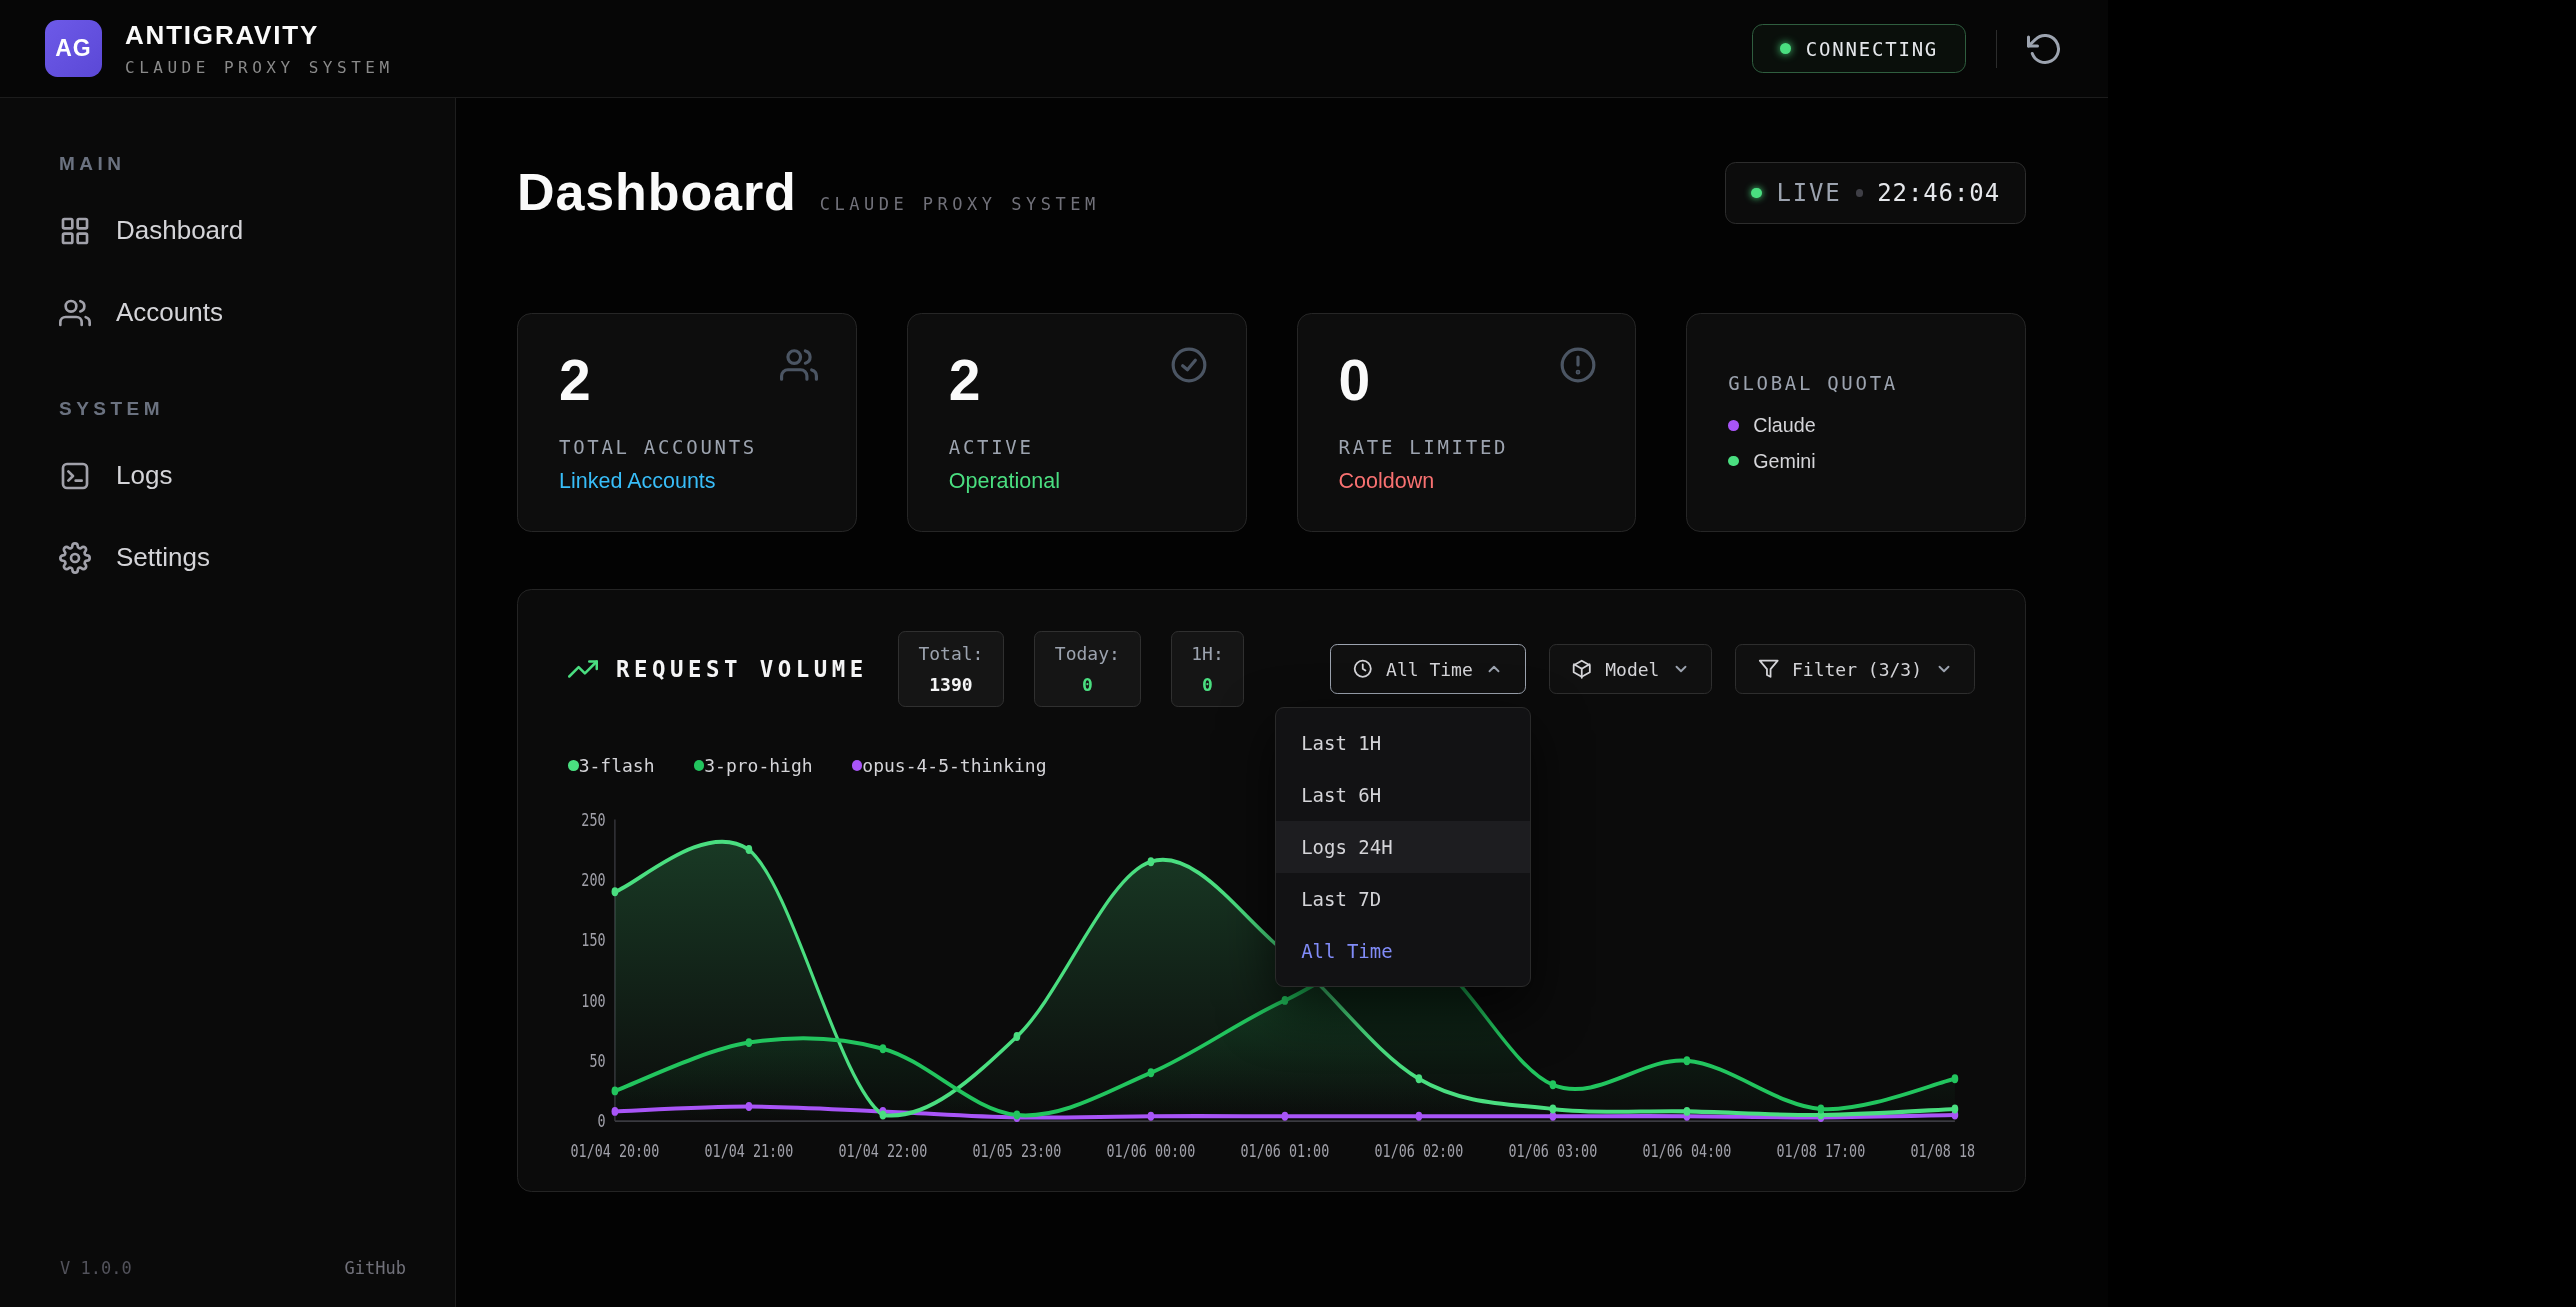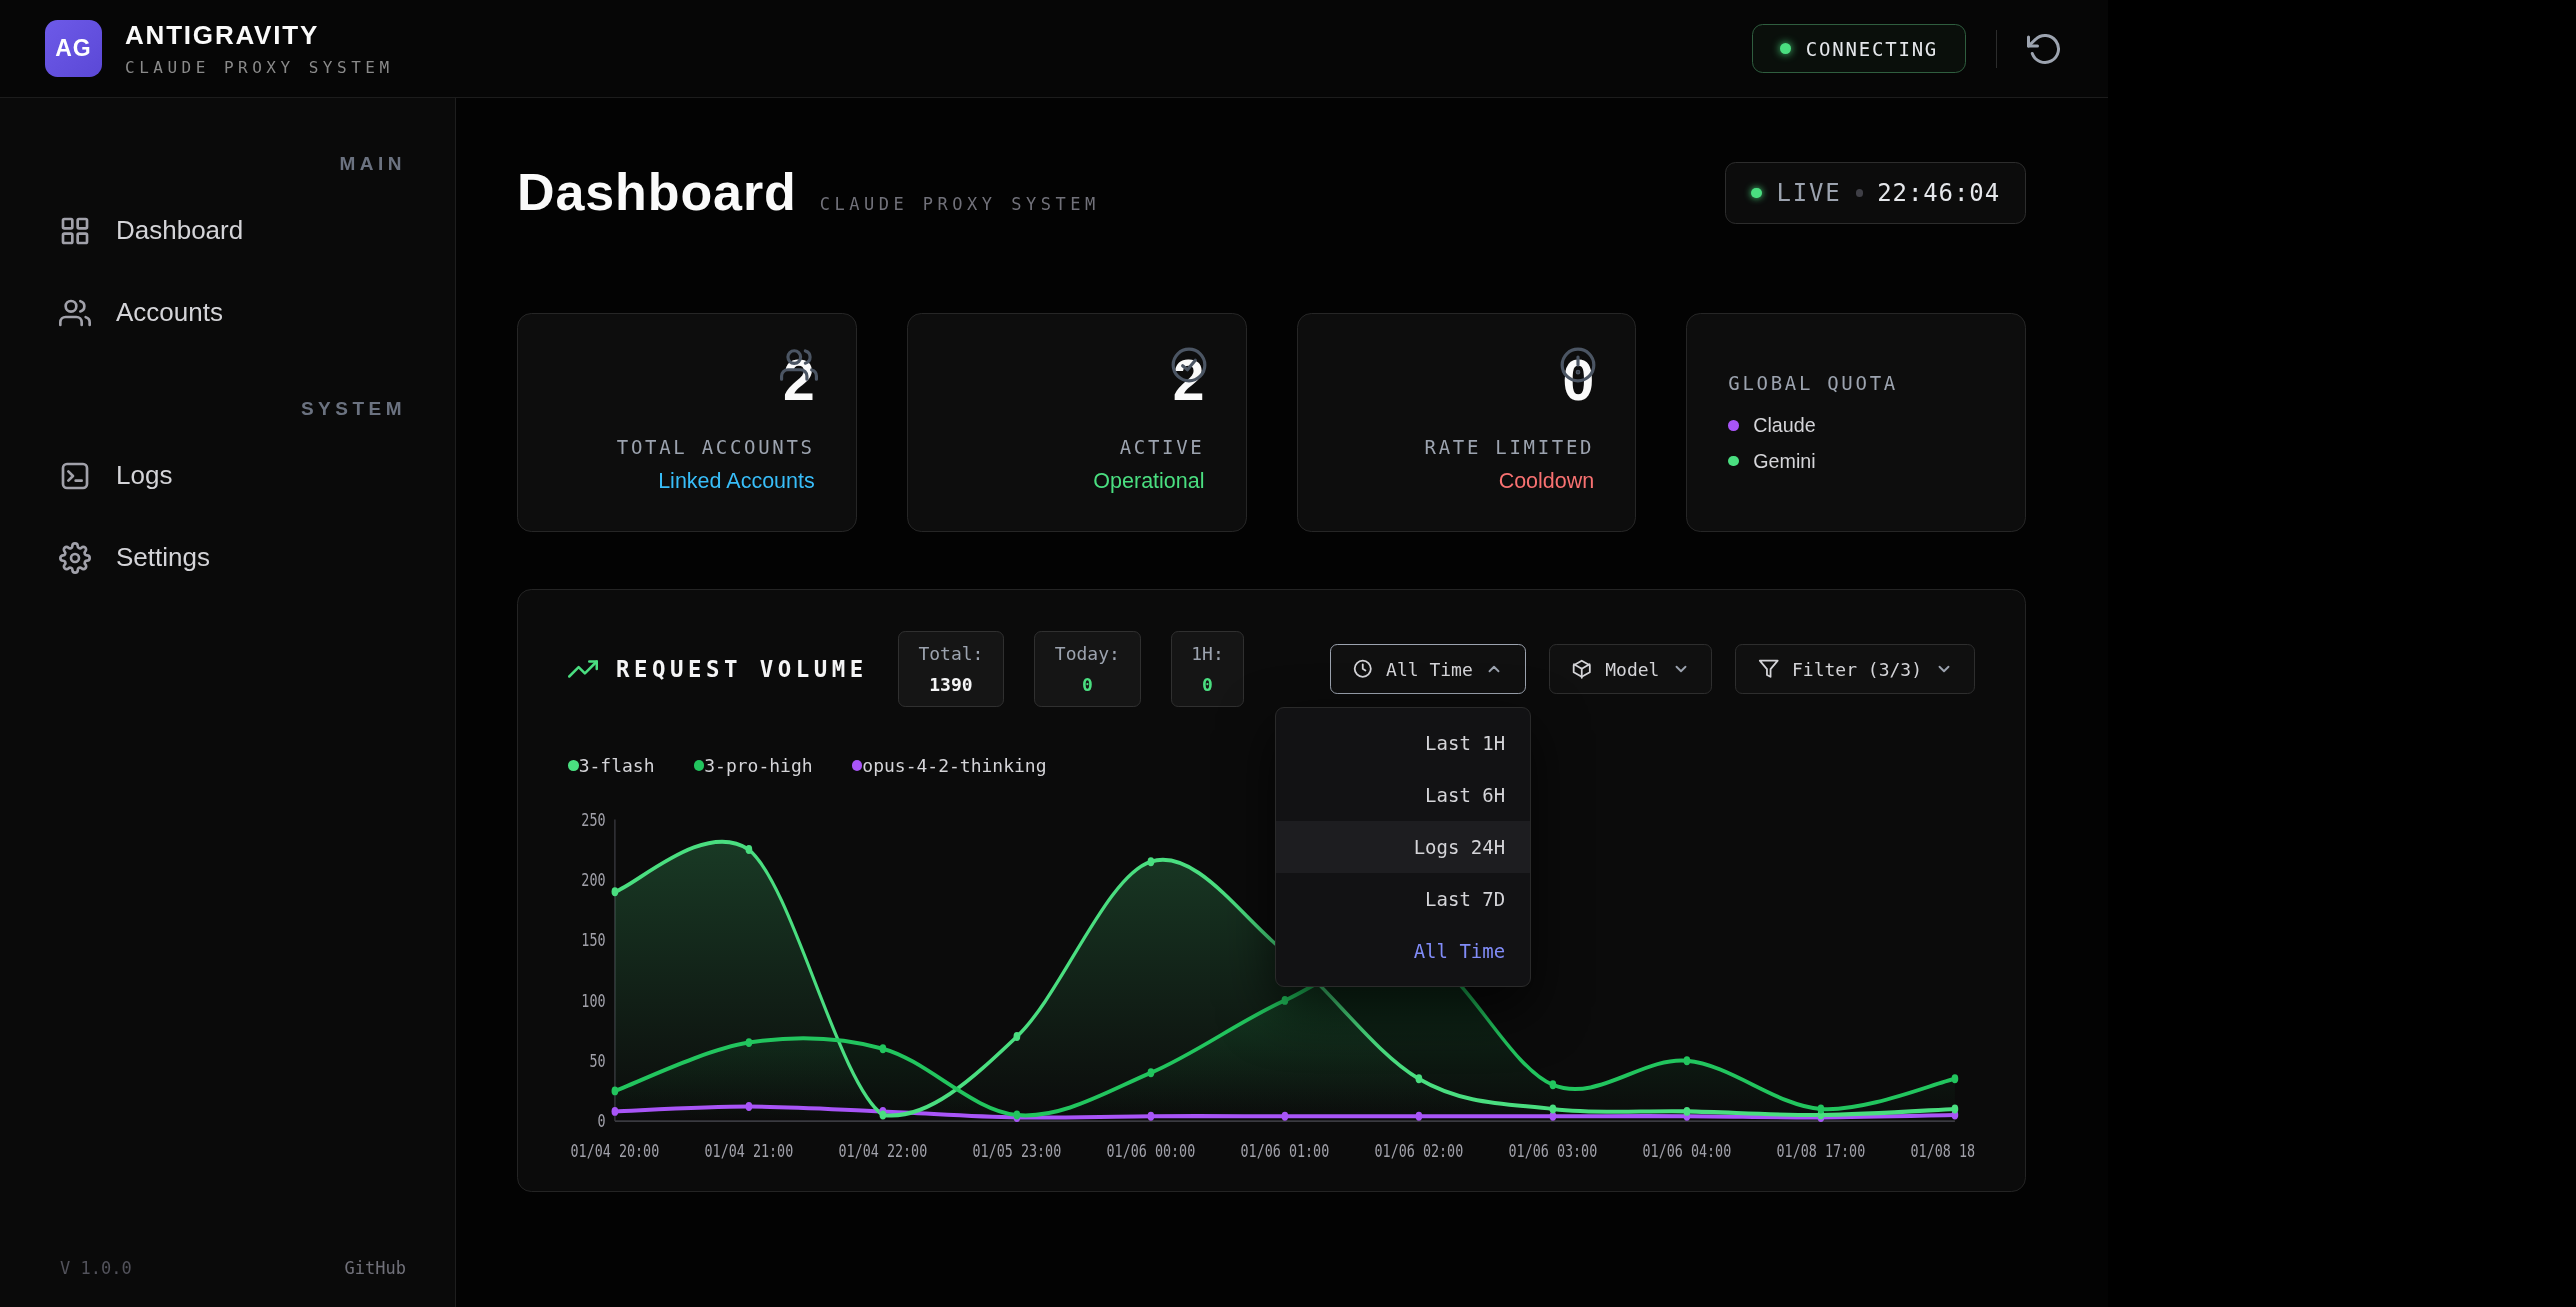--- a/index.html
+++ b/index.html
@@ -34,21 +34,21 @@
     display:flex; align-items:center; gap:14.3px;
     border:1.8px solid #2f5e3f; border-radius:10.7px;
     padding:12.5px 27px; background:#0a0f0b;
   }
   .conn-pill .dot { width:11.6px; height:11.6px; border-radius:50%; background:#4ade80; box-shadow:0 0 9px #4ade80; }
   .conn-pill span.txt { font-size:19px; letter-spacing:1.8px; color:#e5e7eb; }
   .vdiv { width:0.9px; height:38px; background:#2c2c2c; }
   .icon-btn { width:36px; height:36px; color:#9ca3af; cursor:pointer; }
   .icon-btn svg { width:100%; height:100%; }
 
-  .content { flex:1; display:flex; min-height:0;text-align:right; }
+  .content { flex:1; display:flex; min-height:0; }
 
   
   .sidebar {
     width:456px; flex:0 0 456px; background:#0a0a0a;
     border-right:0.9px solid #1e1e1e; padding:55px 49px 0 59px;
     position:relative;
   }
   .sec-label { font-size:19px; font-weight:bold; letter-spacing:4.5px; color:#6b7280; margin-bottom:27px; }
   .nav-item {
     display:flex; align-items:center; gap:25px;
@@ -384,21 +384,21 @@
           <div class="legend-item">
             <span class="ldot" style="background: rgb(74, 222, 128);"></span>
             <span class="lname mono">3-flash</span>
           </div>
           <div class="legend-item">
             <span class="ldot" style="background: rgb(34, 197, 94);"></span>
             <span class="lname mono">3-pro-high</span>
           </div>
           <div class="legend-item">
             <span class="ldot" style="background: rgb(168, 85, 247);"></span>
-            <span class="lname mono">opus-4-2-thinking</span>
+            <span class="lname mono">opus-4-5-thinking</span>
           </div>
         </div>
 
         <div class="chart-area">
           <svg id="chart-svg" viewBox="0 0 2100 400" preserveAspectRatio="none">
               <defs>
                 <linearGradient id="grad0" x1="0" y1="0" x2="0" y2="1">
                   <stop offset="0%" stop-color="#4ade80" stop-opacity="0.22"></stop>
                   <stop offset="100%" stop-color="#4ade80" stop-opacity="0"></stop>
                 </linearGradient>

